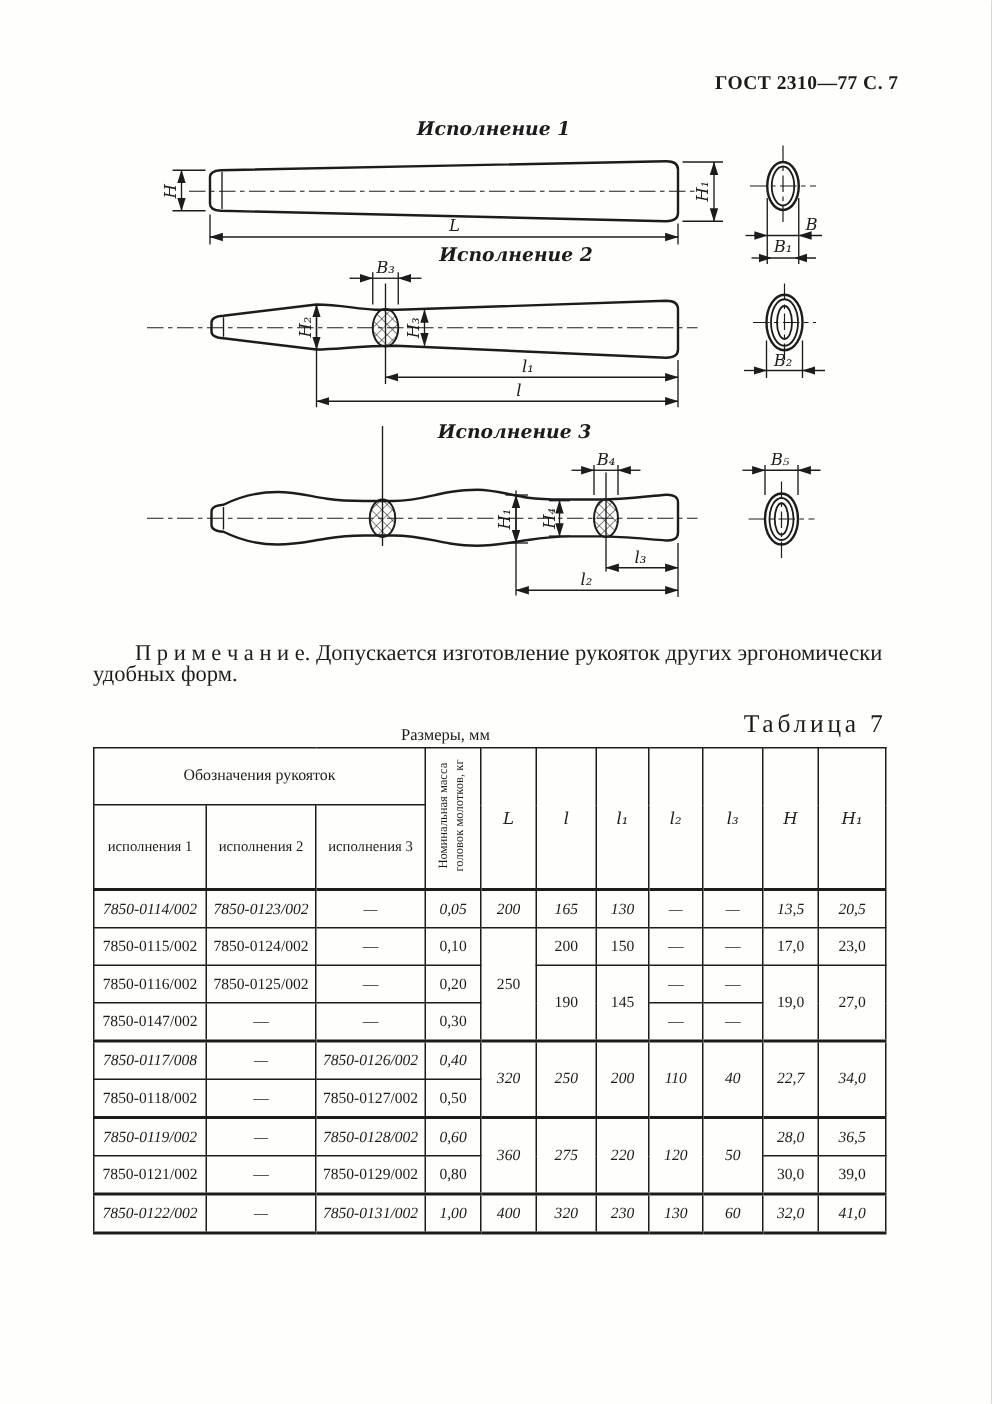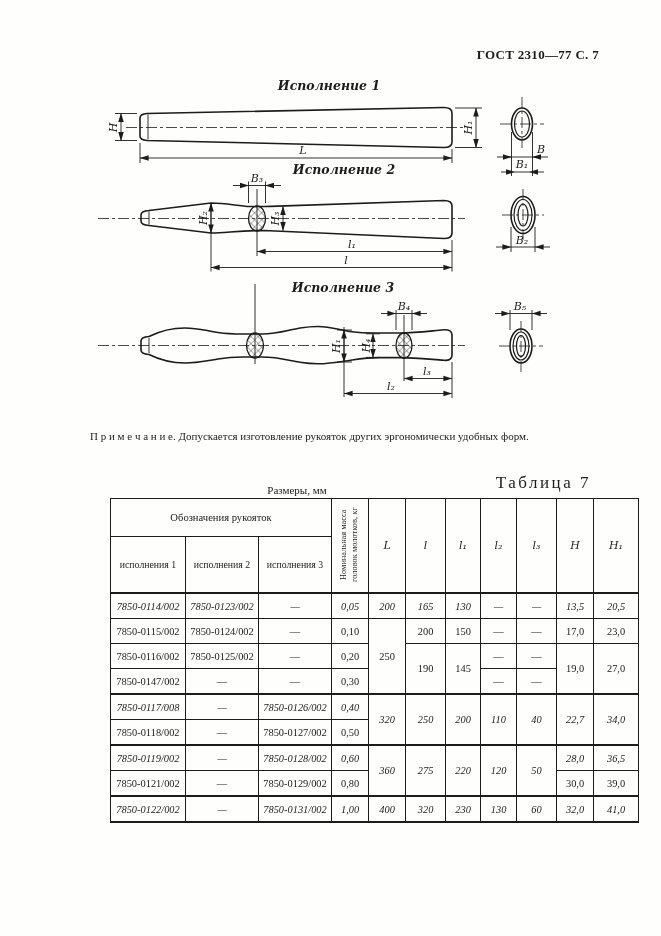--- a/index.html
+++ b/index.html
@@ -10,25 +10,25 @@
   svg.fig{position:absolute;top:0;left:0;}
   .ol{fill:none;stroke:#1c1c1c;stroke-width:1.6;stroke-linejoin:round;stroke-linecap:round;}
   .ol2{fill:none;stroke:#1c1c1c;stroke-width:1.2;}
   .thin{fill:none;stroke:#1c1c1c;stroke-width:.9;}
   .cl{fill:none;stroke:#1c1c1c;stroke-width:.8;stroke-dasharray:11 3 3 3;}
   .hv{fill:url(#hatch);stroke:#1c1c1c;stroke-width:1.3;}
   text.title{font-family:"DejaVu Serif",serif;font-style:italic;font-weight:bold;font-size:12.5px;fill:#1c1c1c;text-anchor:middle;}
   text.dim{font-family:"DejaVu Serif",serif;font-style:italic;font-size:11px;fill:#1c1c1c;}
   text.dim.mid{text-anchor:middle;}
   .fig-caption{position:absolute;top:410px;left:0;width:661px;text-align:center;font-size:12px;}
-  .note{position:absolute;top:429px;left:62px;width:528px;font-size:11px;text-indent:28px;line-height:14px;}
+  .note{position:absolute;top:429px;left:62px;width:528px;font-size:15px;text-indent:28px;line-height:14px;}
   .table-caption{position:absolute;top:473px;right:70px;font-size:17px;letter-spacing:2.5px;}
   .units{position:absolute;top:484px;left:4px;width:586px;text-align:center;font-size:11px;}
   table.dims{position:absolute;left:62px;top:498px;border-collapse:collapse;table-layout:fixed;
-             width:528px;font-size:10.4px;border:1.5px solid #1c1c1c;margin-left:48px;}
+             width:528px;font-size:10.4px;border:1.5px solid #1c1c1c;}
   table.dims th,table.dims td{border:1px solid #1c1c1c;text-align:center;vertical-align:middle;
              padding:0 1px;font-weight:normal;overflow:hidden;}
   th.group{height:37px;font-size:10.6px;border-bottom-width:2px;border-right-width:2px;}
   tr.hsub th{height:55px;font-size:9.8px;}
   .dimh{font-family:"DejaVu Serif",serif;font-style:italic;font-size:11px;}
   tbody td{height:24px;}
   .c1{border-right-width:2px;}
   .mc{border-left-width:2px;border-right-width:2px;}
   .cl1{border-right-width:2px;}
   tr.gsep td{border-top-width:2px;font-style:italic;}

